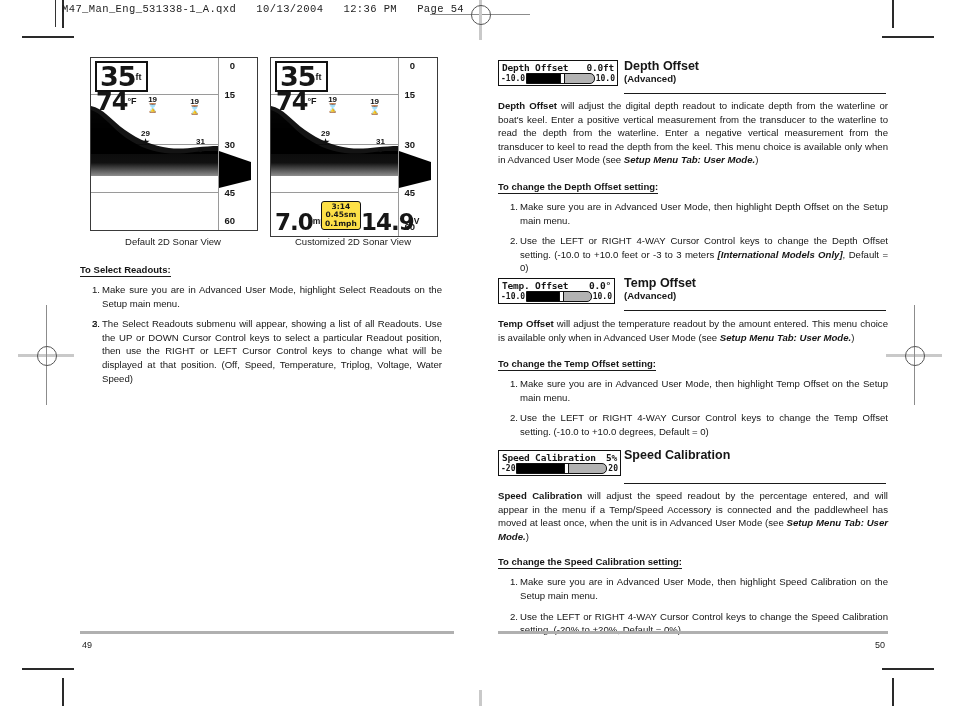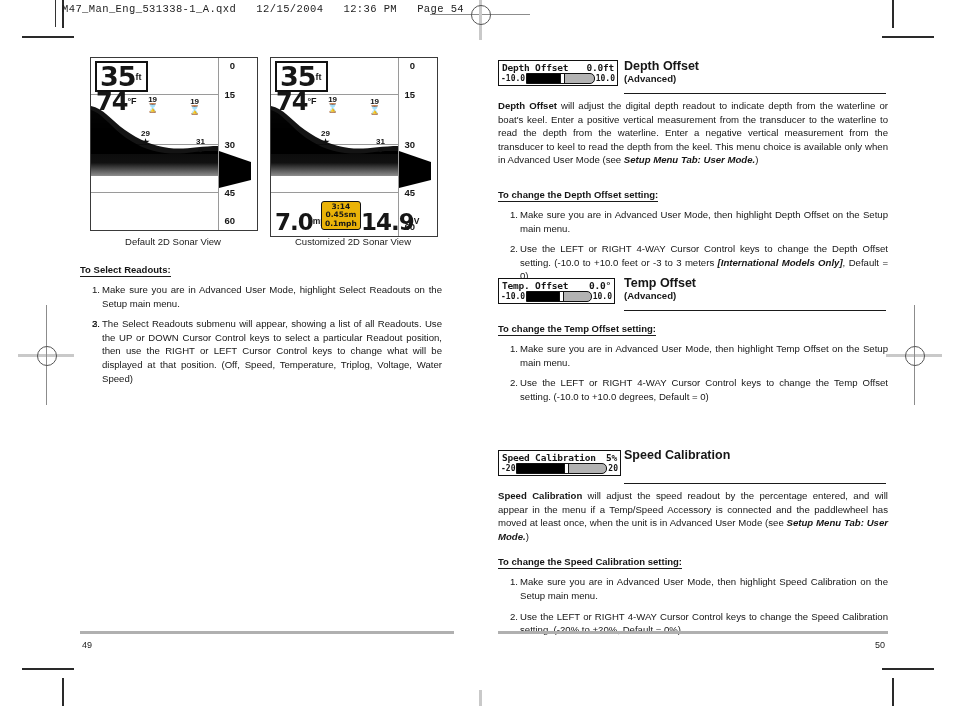--- a/index.html
+++ b/index.html
@@ -56,21 +56,21 @@
   .fish .glyph{display:block;font-size:9px;}
 
   .bottomread{position:absolute;left:2px;right:40px;bottom:0px;height:40px;}
   .spd{position:absolute;left:2px;bottom:2px;line-height:1;}
   .spd .big{font-family:"DejaVu Sans",sans-serif;font-weight:bold;font-size:23px;letter-spacing:-1px;}
   .spd .unit{font-size:8.5px;font-weight:bold;vertical-align:super;}
   .volt{position:absolute;left:88px;bottom:2px;line-height:1;}
   .volt .big{font-family:"DejaVu Sans",sans-serif;font-weight:bold;font-size:23px;letter-spacing:-1px;}
   .volt .unit{font-size:8.5px;font-weight:bold;vertical-align:super;}
   .triplog{position:absolute;left:48px;bottom:6px;border:1.5px solid #111;border-radius:3px;
-    padding:1px 3px;background:#eab308;text-align:center;line-height:1.12;
+    padding:1px 3px;background:#fde047;text-align:center;line-height:1.12;
     font-family:"DejaVu Sans",sans-serif;font-weight:bold;font-size:7.5px;}
 
   .caption{position:absolute;font-size:9.5px;color:#1a1a1a;text-align:center;
     font-family:"Liberation Sans",sans-serif;}
 
   
   .h-ul{font-size:9.5px;font-weight:bold;border-bottom:1px solid #1a1a1a;
         display:inline-block;padding-bottom:1px;margin-bottom:6px;}
   .para{font-size:9.6px;line-height:1.42;text-align:justify;margin:0 0 8px 0;}
   ol.steps{margin:0;padding:0;list-style:none;}
@@ -126,21 +126,21 @@
     <div class="vbar"></div>
     <div class="ring"></div>
 </div>
 <div class="reg vthick" style="left:886px;top:305px;width:56px;height:100px;">
   <div class="hbar"></div>
     <div class="vbar"></div>
     <div class="ring"></div>
 </div>
 
 <div class="slugrule"></div>
-<div class="slugline">M47_Man_Eng_531338-1_A.qxd   12/15/2004   12:36 PM   Page 54</div>
+<div class="slugline">M47_Man_Eng_531338-1_A.qxd   10/13/2004   12:36 PM   Page 54</div>
 
 <div class="col col-l">
 
   <div class="sonar-row">
 
     <div class="sonar son-a">
       <div class="son-inner">
         <div class="sep"></div>
         <div class="gridline" style="top:36px;right:38px;"></div>
         <div class="gridline" style="top:86px;right:38px;"></div>
@@ -288,21 +288,21 @@
     </div>
   </div>
   <div class="secthead" style="left:126px;top:59px;width:264px;">
     <div class="t">Depth Offset</div>
     <div class="s">(Advanced)</div>
   </div>
   <div class="sectrule" style="left:126px;top:93px;width:262px;"></div>
 
   <div style="position:absolute;left:0;top:99px;width:390px;">
     <p class="para"><b>Depth Offset</b><span> will adjust the digital depth readout to indicate depth from the waterline or boat's keel. Enter a positive vertical measurement from the transducer to the waterline to read the depth from the waterline. Enter a negative vertical measurement from the transducer to keel to read the depth from the keel. This menu choice is available only when in Advanced User Mode (see </span><span class="bi">Setup Menu Tab: User Mode.</span><span>)</span></p>
-    <div class="h-ul" style="margin-top:14px;">To change the Depth Offset setting:</div>
+    <div class="h-ul" style="margin-top:6px;">To change the Depth Offset setting:</div>
     <ol class="steps">
       <li><span class="num">1.</span><span>Make sure you are in Advanced User Mode, then highlight Depth Offset on the Setup main menu.</span></li>
       <li><span class="num">2.</span><span>Use the LEFT or RIGHT 4-WAY Cursor Control keys to change the Depth Offset setting. (-10.0 to +10.0 feet or -3 to 3 meters </span><span class="bi">[International Models Only]</span><span>, Default = 0)</span></li>
     </ol>
   </div>
 
   <div class="menuwid" style="top:278px;width:115px;">
     <div class="mw-title">
       <span>Temp. Offset</span>
       <span>0.0°</span>
@@ -316,20 +316,21 @@
       <span class="mw-max">10.0</span>
     </div>
   </div>
   <div class="secthead" style="left:126px;top:276px;width:264px;">
     <div class="t">Temp Offset</div>
     <div class="s">(Advanced)</div>
   </div>
   <div class="sectrule" style="left:126px;top:310px;width:262px;"></div>
 
   <div style="position:absolute;left:0;top:317px;width:390px;">
+    <p class="para"><b>Temp Offset</b><span> will adjust the temperature readout by the amount entered. This menu choice is available only when in Advanced User Mode  (see </span><span class="bi">Setup Menu Tab: User Mode.</span><span>)</span></p>
     <div class="h-ul" style="margin-top:6px;">To change the Temp Offset setting:</div>
     <ol class="steps">
       <li><span class="num">1.</span><span>Make sure you are in Advanced User Mode, then highlight Temp Offset on the Setup main menu.</span></li>
       <li><span class="num">2.</span><span>Use the LEFT or RIGHT 4-WAY Cursor Control keys to change the Temp Offset setting. (-10.0 to +10.0 degrees, Default = 0)</span></li>
     </ol>
   </div>
 
   <div class="menuwid" style="top:450px;width:121px;">
     <div class="mw-title">
       <span>Speed Calibration</span>

